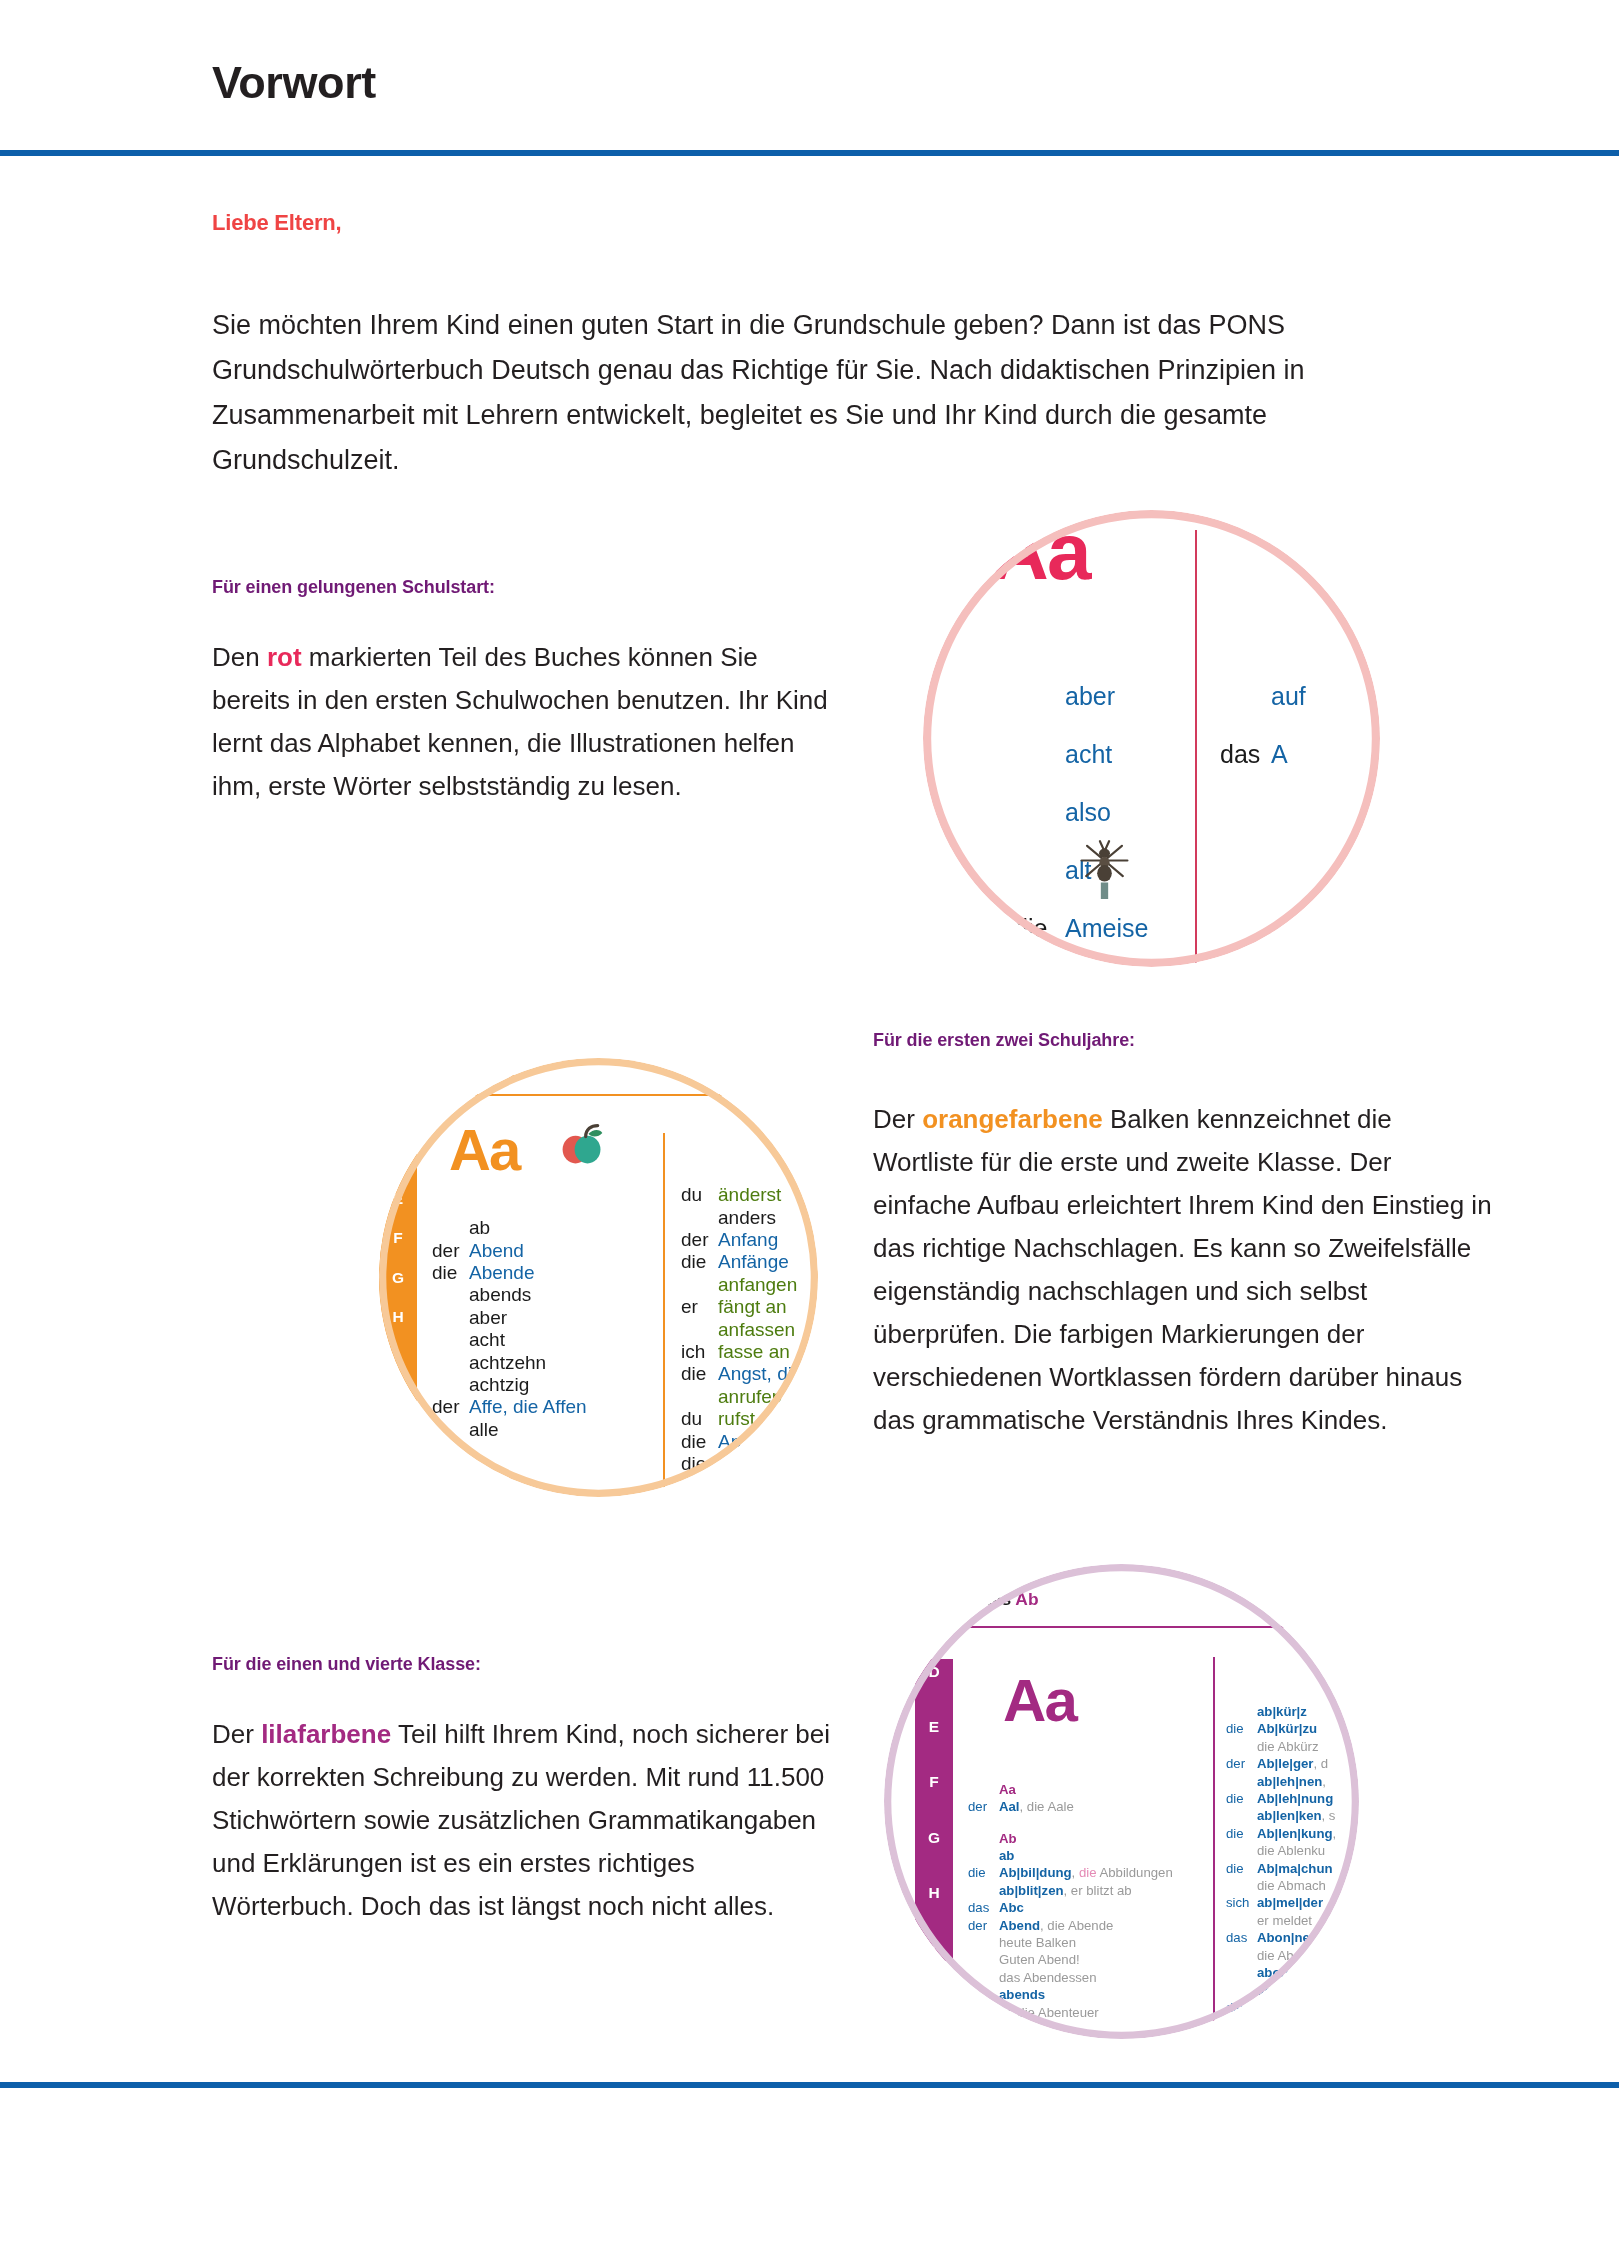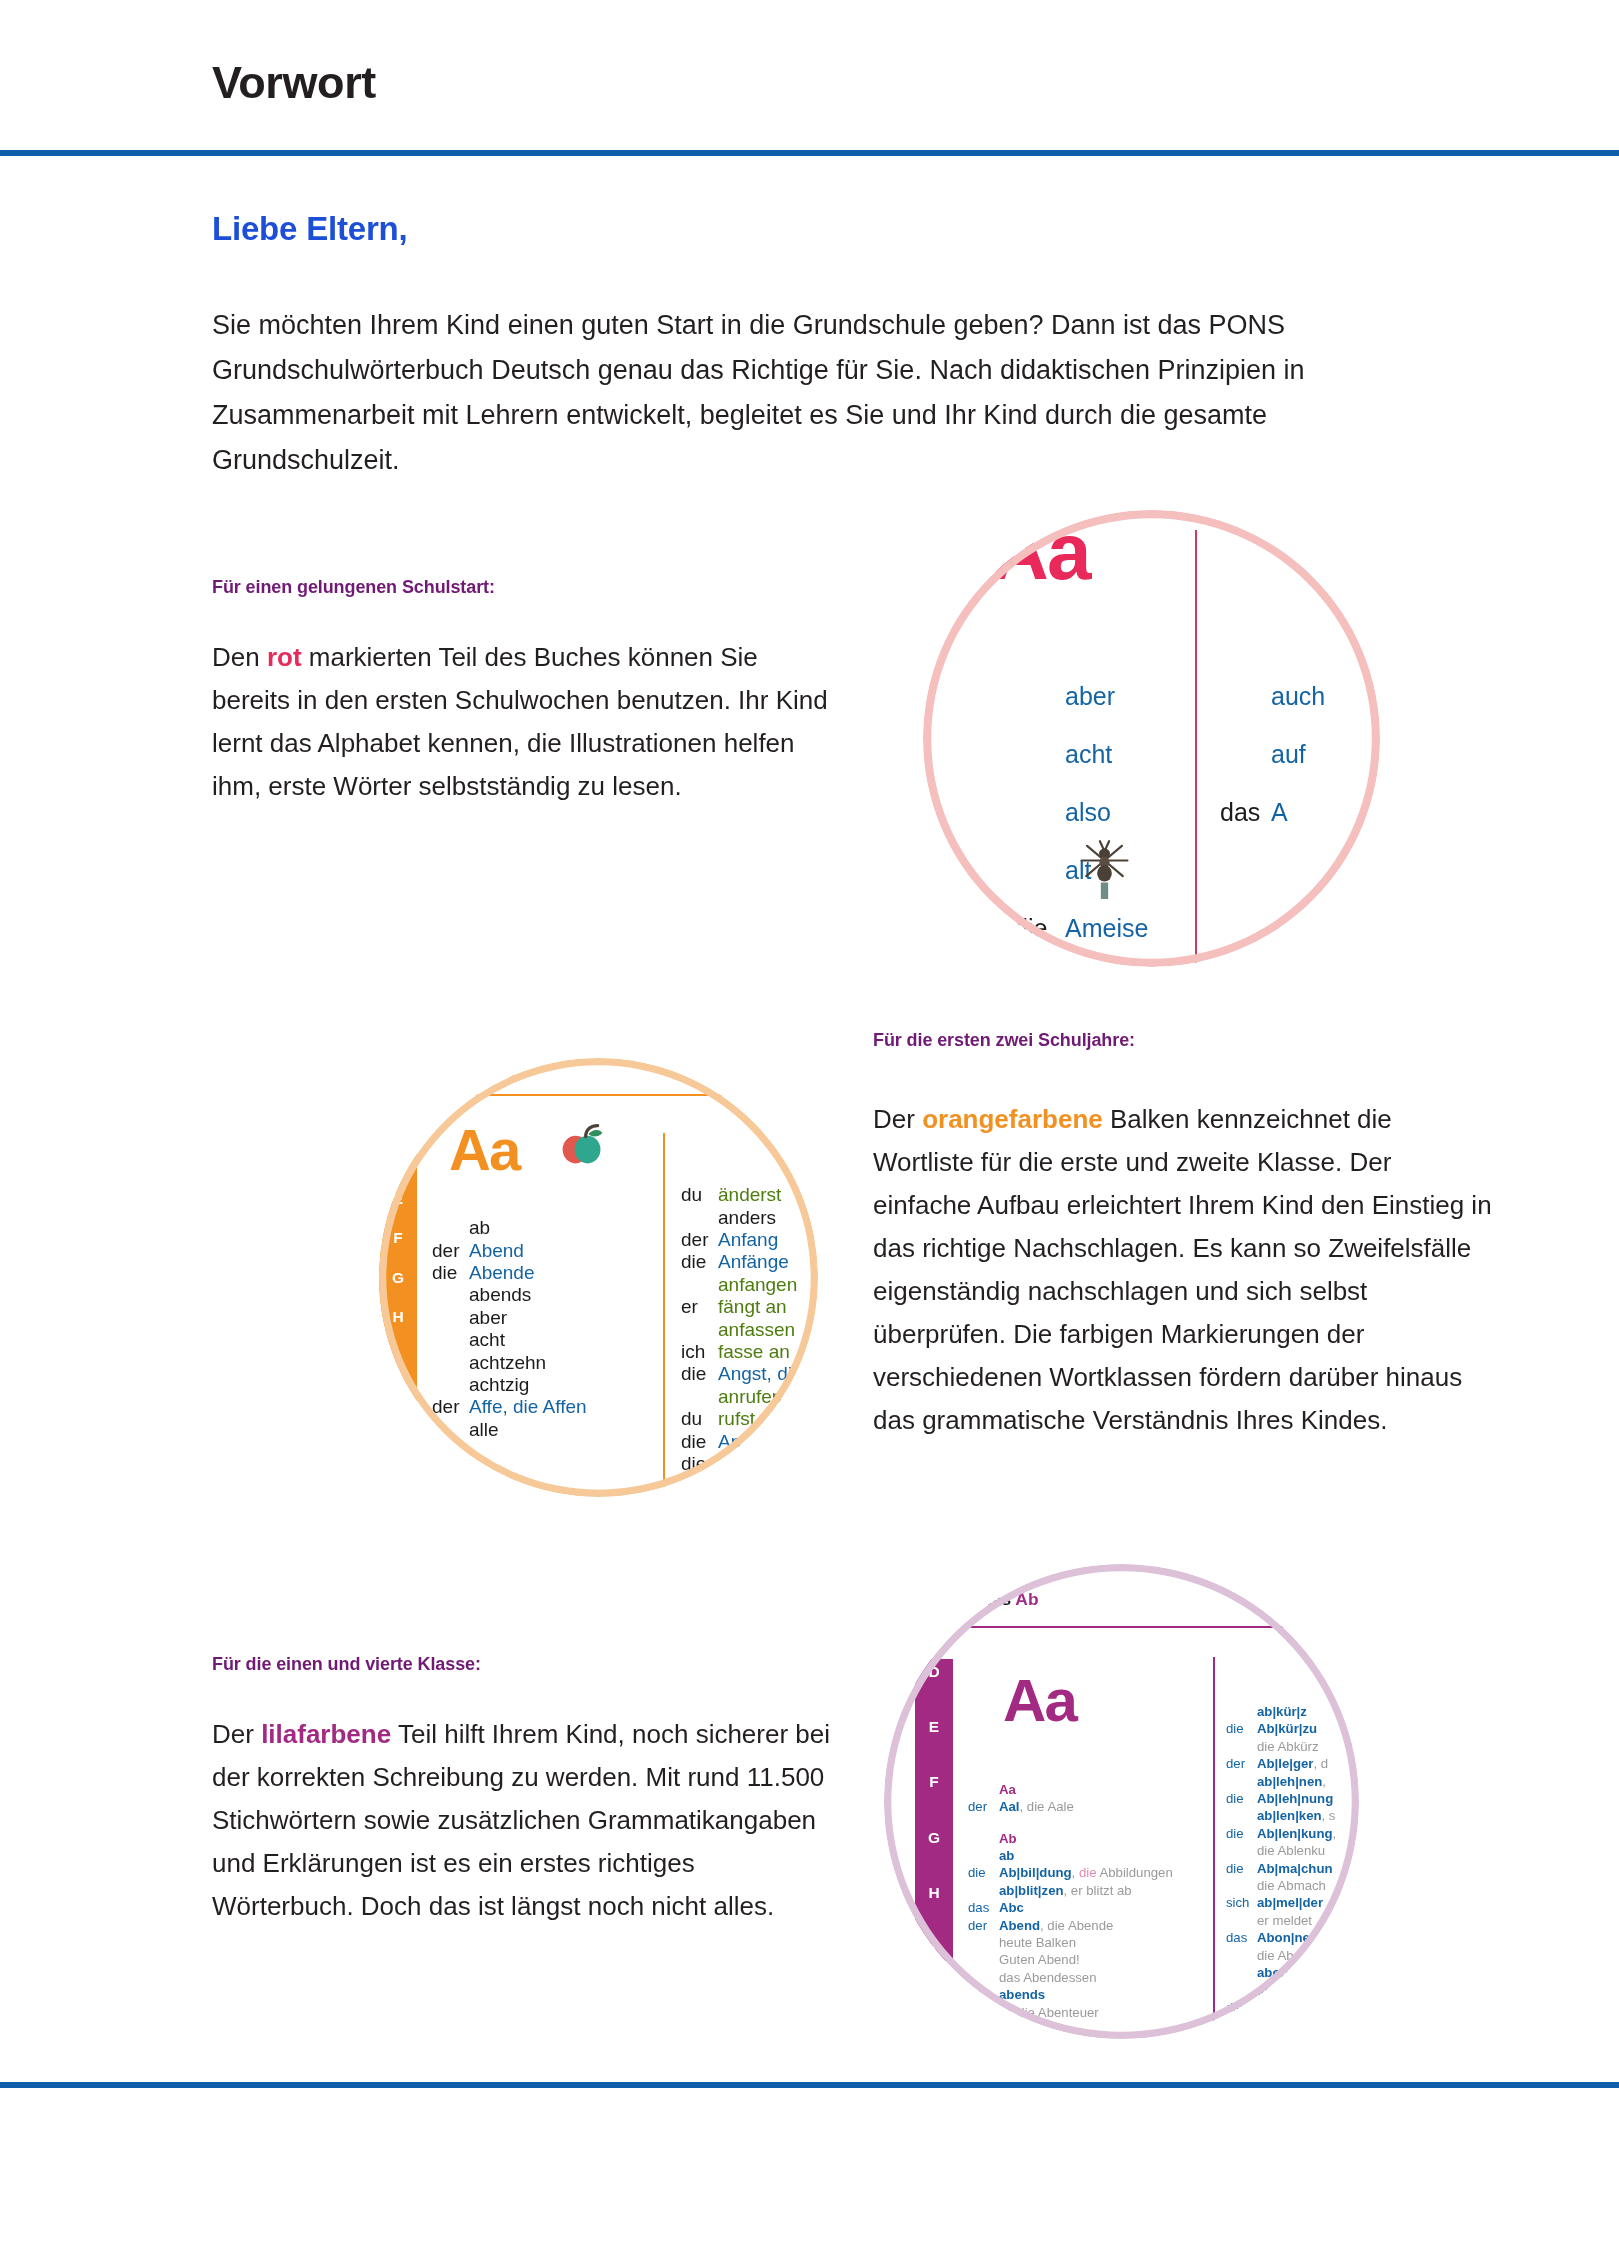--- a/index.html
+++ b/index.html
@@ -20,21 +20,21 @@
     font-size:45px;font-weight:700;letter-spacing:-0.4px;
     color:#231f20;
   }
   .rule{position:absolute;left:0;width:1619px;height:6.4px;background:#0d5faa;}
   .rule-top{top:150px;}
   .rule-bottom{top:2082px;}
 
   
   .salutation{
     position:absolute;left:212px;top:210px;
-    font-size:33px;font-weight:700;color:#1d4ed8;letter-spacing:-0.2px;
+    font-size:22px;font-weight:700;color:#ef4444;letter-spacing:-0.2px;
   }
   .intro{
     position:absolute;left:212px;top:303px;width:1188px;
     font-size:27px;line-height:45px;color:#231f20;
   }
 
   .sec-head{
     font-size:18px;font-weight:700;color:#701a75;letter-spacing:-0.1px;
   }
   .sec-body{
@@ -171,21 +171,20 @@
         <div class="rowset">
           <div class="lcol" id="red-left">
               <div class="w"><span class="lab"></span><span class="blu">aber</span></div>
               <div class="w"><span class="lab"></span><span class="blu">acht</span></div>
               <div class="w"><span class="lab"></span><span class="blu">also</span></div>
               <div class="w"><span class="lab"></span><span class="blu">alt</span></div>
               <div class="w"><span class="lab">die</span><span class="blu">Ameise</span></div>
               <div class="w"><span class="lab"></span></div>
             </div>
           <div class="rcol" id="red-right">
-              <div class="w"><span class="lab"></span><span class="blu">auch</span></div>
               <div class="w"><span class="lab"></span><span class="blu">auf</span></div>
               <div class="w"><span class="lab">das</span><span class="blu">A</span></div>
             </div>
         </div>
 
         <svg class="ant" viewBox="0 0 62 72">
           <g stroke="#4a4036" stroke-width="2.4" fill="none" stroke-linecap="round">
             <path d="M31 30 L12 14 M31 30 L6 30 M31 30 L11 47 M31 30 L50 14 M31 30 L56 30 M31 30 L51 47"></path>
             <path d="M31 20 L26 9 M31 20 L36 9"></path>
           </g>

